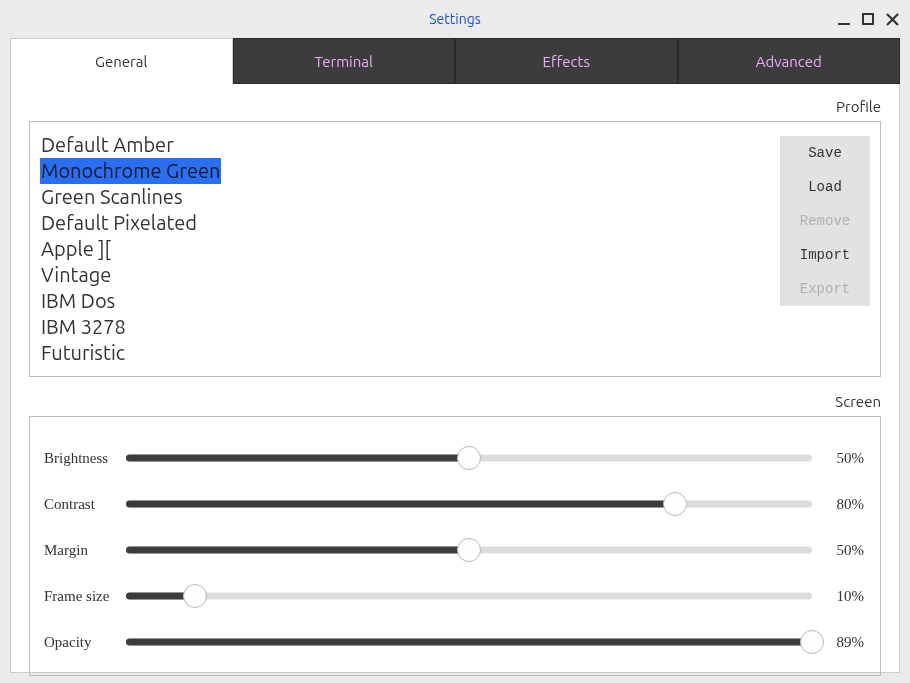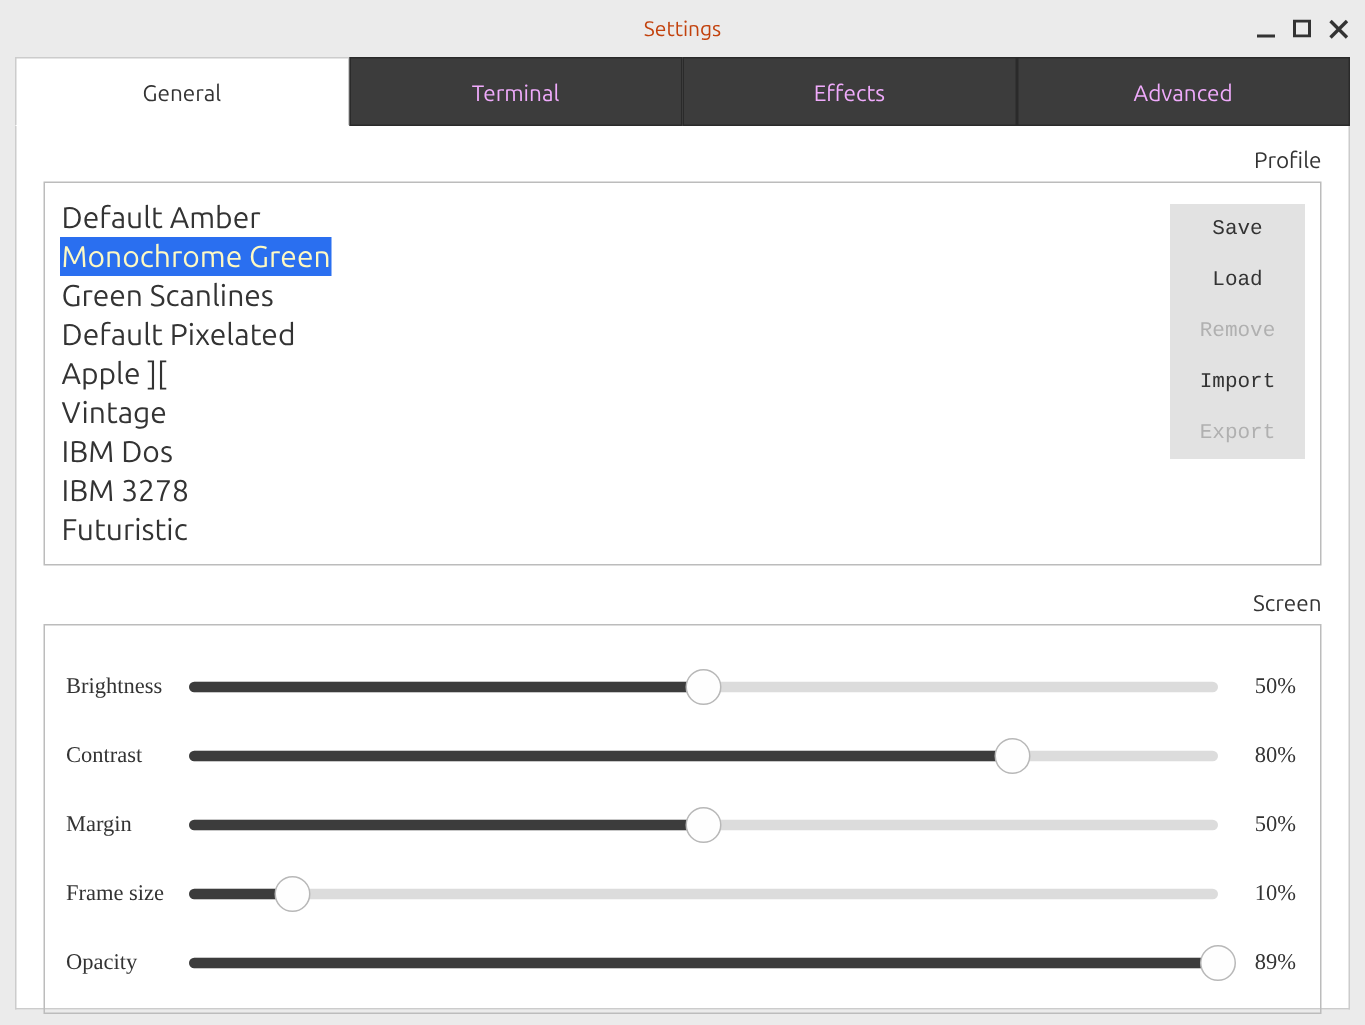--- a/index.html
+++ b/index.html
@@ -15,21 +15,21 @@
   .titlebar {
     height: 38px;
     display: flex;
     align-items: center;
     justify-content: center;
     position: relative;
     background: #ebebeb;
   }
   .titlebar .title {
     font-size: 14px;
-    color: #c2410c;
+    color: #1d4ed8;
   }
   .win-controls {
     position: absolute;
     right: 10px;
     top: 0;
     height: 38px;
     display: flex;
     align-items: center;
     gap: 8px;
   }
@@ -97,21 +97,21 @@
   }
   .profile-item {
     font-size: 20px;
     line-height: 1.3;
     cursor: pointer;
     display: inline-block;
     padding: 0 1px;
   }
   .profile-item.selected {
     background: #2a6ff0;
-    color: #fef9c3;
+    color: #0f172a;
   }
   .profile-buttons {
     display: flex;
     flex-direction: column;
     gap: 0;
     width: 90px;
     padding-top: 8px;
     font-family: Liberation Mono, monospace;
   }
   .btn {

